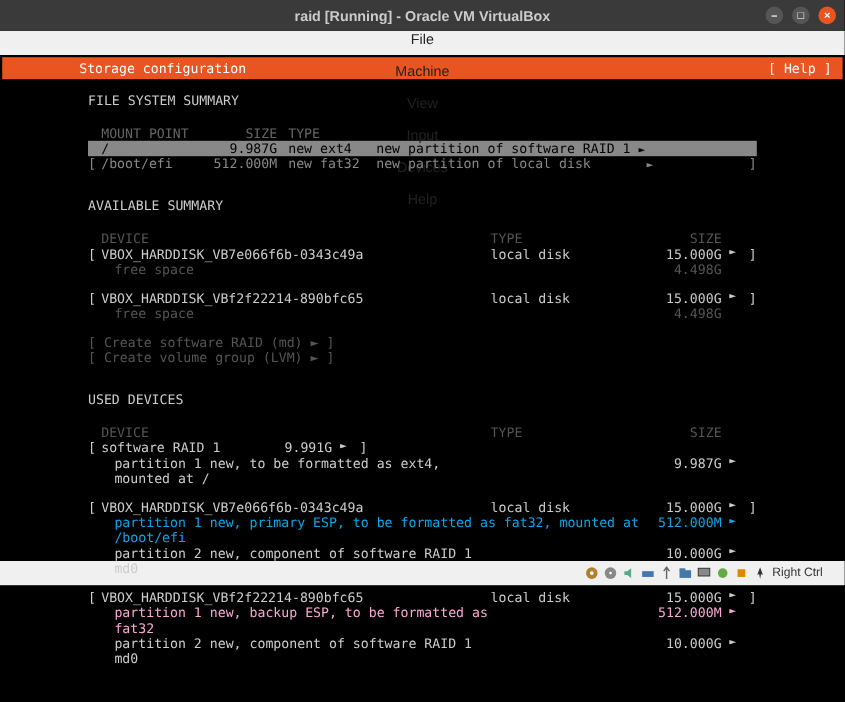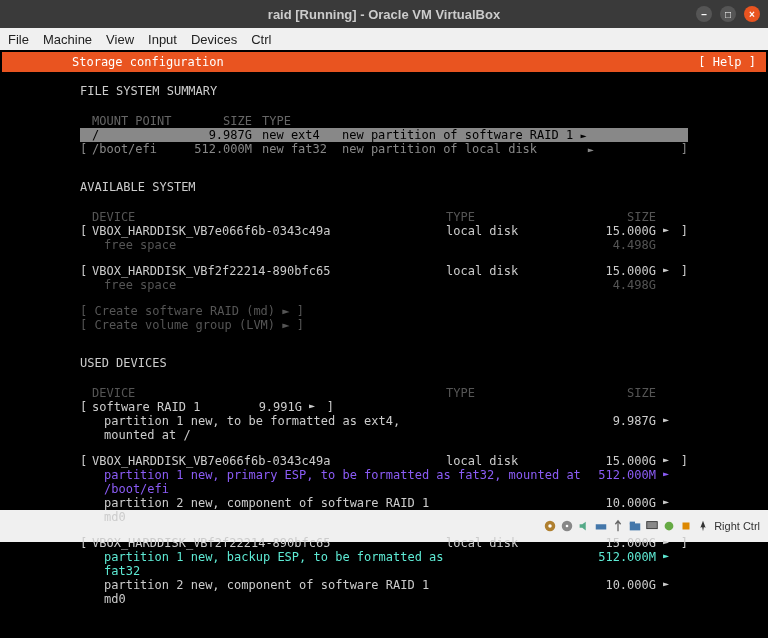--- a/index.html
+++ b/index.html
@@ -46,20 +46,21 @@
 .menubar {
   background: #f0f0f0;
   height: 22px;
   display: flex;
   align-items: center;
   padding: 0 8px;
   gap: 14px;
   font-family: sans-serif;
   font-size: 13px;
   color: #222;
+  flex-direction: column;
 }
 .vm-content {
   background: #000;
   height: 460px;
   padding: 2px;
 }
 .orange-bar {
   background: #e95420;
   color: #fff;
   height: 20px;
@@ -80,25 +81,25 @@
 .tri { font-size: 10px; }
 .bracket { color: #888; }
 .device-row { display: flex; }
 .dev-name { flex: 1; }
 .dev-type { width: 130px; }
 .dev-size { width: 80px; text-align: right; }
 .dev-arrow { width: 20px; text-align: center; }
 .dim { color: #555; }
 .statusbar {
   background: #f0f0f0;
-  height: 32px;
+  height: 22px;
   display: flex;
   align-items: center;
   justify-content: flex-end;
-  padding: 0 8px;
+  padding: 0 20px;
   font-family: sans-serif;
   font-size: 11px;
   color: #333;
   gap: 4px;
 }
 .sb-icons { display: flex; gap: 3px; align-items: center; }
 .sb-icon { width: 14px; height: 14px; display:inline-block; }
 .sb-icon svg { width: 14px; height: 14px; }
 </style>
 </head>
@@ -112,21 +113,21 @@
     <span class="win-btn win-close">×</span>
   </div>
 </div>
 
 <div class="menubar">
   <span>File</span>
   <span>Machine</span>
   <span>View</span>
   <span>Input</span>
   <span>Devices</span>
-  <span>Ctrl</span>
+  <span>Help</span>
 </div>
 
 <div class="vm-content">
   <div class="orange-bar">
     <span class="orange-title">Storage configuration</span>
     <span>[ Help ]</span>
   </div>
 
   <div style="height:12px"></div>
 
@@ -153,21 +154,21 @@
       <span class="col-size">512.000M</span>
       <span class="col-type">new fat32</span>
       <span class="col-dtype"><span>new partition of local disk</span>&nbsp;&nbsp;&nbsp;&nbsp;&nbsp;&nbsp;&nbsp;<span class="tri">►</span></span>
       <span style="width:12px;text-align:right" class="bracket">]</span>
     </div>
   </div>
 
   <div style="height:24px"></div>
 
   <div class="section">
-    <div class="section-title">AVAILABLE SYSTEM</div>
+    <div class="section-title">AVAILABLE SUMMARY</div>
     <div style="height:12px"></div>
     <div class="device-row dim">
       <span style="width:12px"></span>
       <span class="dev-name">DEVICE</span>
       <span class="dev-type">TYPE</span>
       <span class="dev-size">SIZE</span>
       <span class="dev-arrow"></span>
       <span style="width:12px"></span>
     </div>
     <div class="device-row" style="color:#ccc">
@@ -238,21 +239,21 @@
     </div>
     <div style="height:12px"></div>
     <div class="device-row" style="color:#ccc">
       <span style="width:12px">[</span>
       <span class="dev-name">VBOX_HARDDISK_VB7e066f6b-0343c49a</span>
       <span class="dev-type">local disk</span>
       <span class="dev-size">15.000G</span>
       <span class="dev-arrow tri">►</span>
       <span style="width:12px;text-align:right">]</span>
     </div>
-    <div class="device-row" style="color:#8b5cf6">
+    <div class="device-row" style="color:#0ea5e9">
       <span style="width:12px"></span>
       <span class="dev-name" style="padding-left:12px">partition 1  new, primary ESP, to be formatted as fat32, mounted at /boot/efi</span>
       <span class="dev-size" style="width:70px">512.000M</span>
       <span class="dev-arrow tri">►</span>
       <span style="width:12px"></span>
     </div>
     <div class="device-row" style="color:#ccc">
       <span style="width:12px"></span>
       <span class="dev-name" style="padding-left:12px">partition 2  new, component of software RAID 1 md0</span>
       <span class="dev-type"></span>
@@ -262,21 +263,21 @@
     </div>
     <div style="height:12px"></div>
     <div class="device-row" style="color:#ccc">
       <span style="width:12px">[</span>
       <span class="dev-name">VBOX_HARDDISK_VBf2f22214-890bfc65</span>
       <span class="dev-type">local disk</span>
       <span class="dev-size">15.000G</span>
       <span class="dev-arrow tri">►</span>
       <span style="width:12px;text-align:right">]</span>
     </div>
-    <div class="device-row" style="color:#5eead4">
+    <div class="device-row" style="color:#f9a8d4">
       <span style="width:12px"></span>
       <span class="dev-name" style="padding-left:12px">partition 1  new, backup ESP, to be formatted as fat32</span>
       <span class="dev-type"></span>
       <span class="dev-size">512.000M</span>
       <span class="dev-arrow tri">►</span>
       <span style="width:12px"></span>
     </div>
     <div class="device-row" style="color:#ccc">
       <span style="width:12px"></span>
       <span class="dev-name" style="padding-left:12px">partition 2  new, component of software RAID 1 md0</span>

